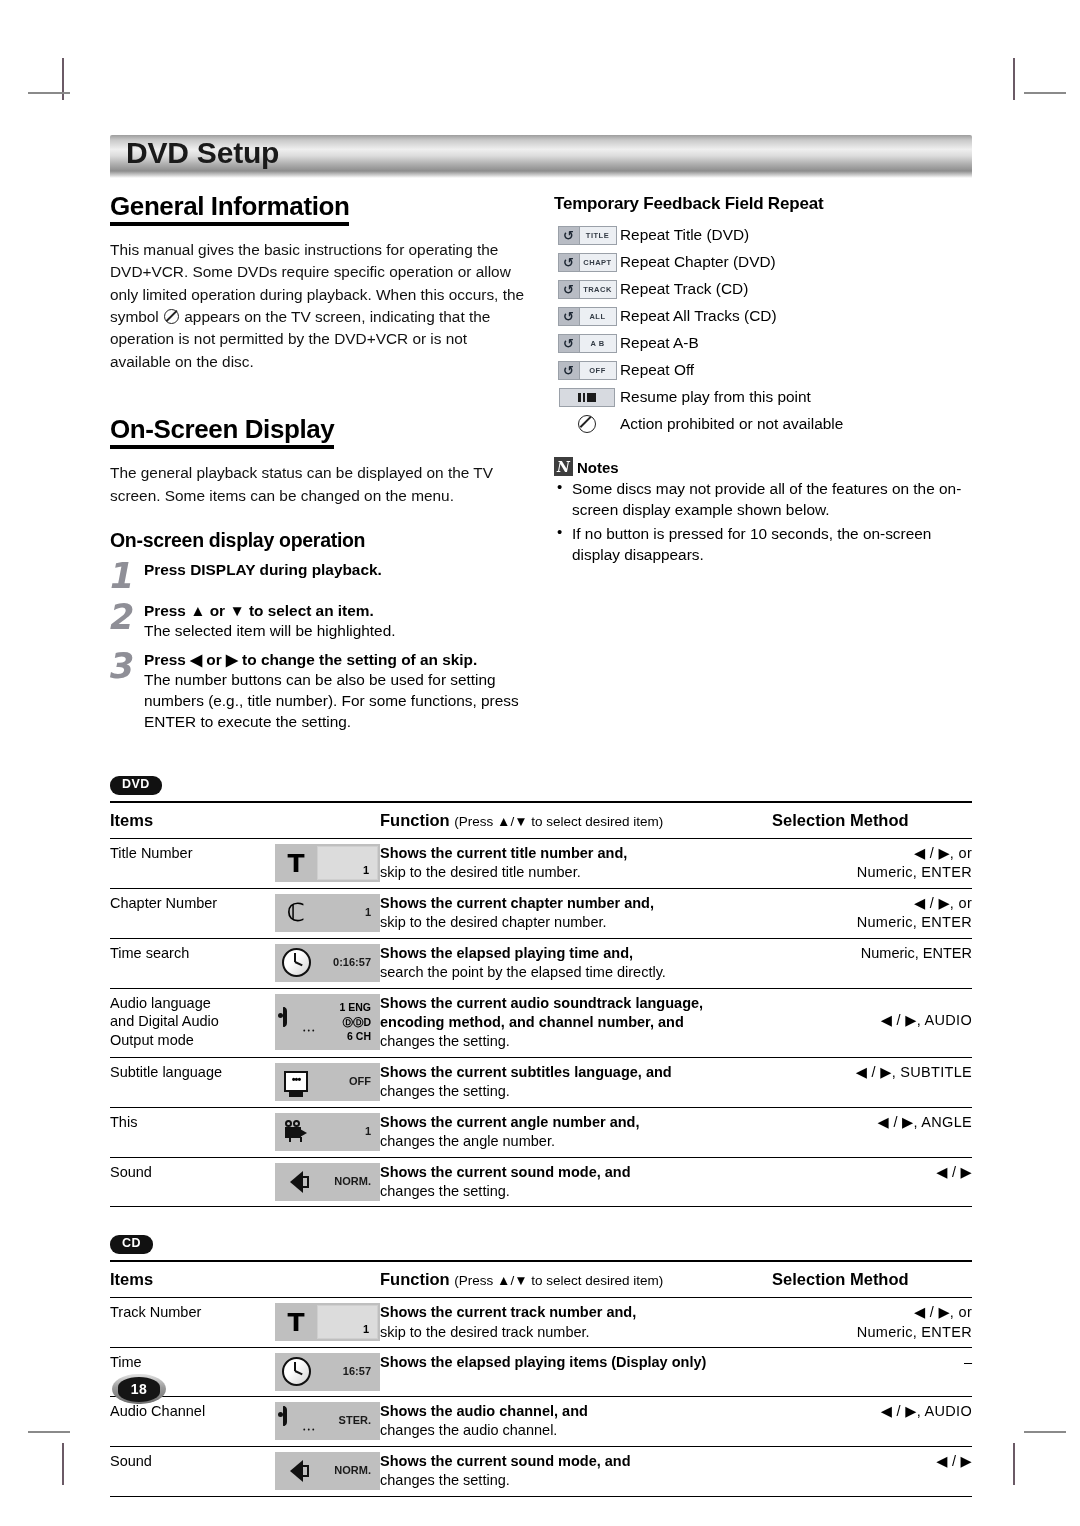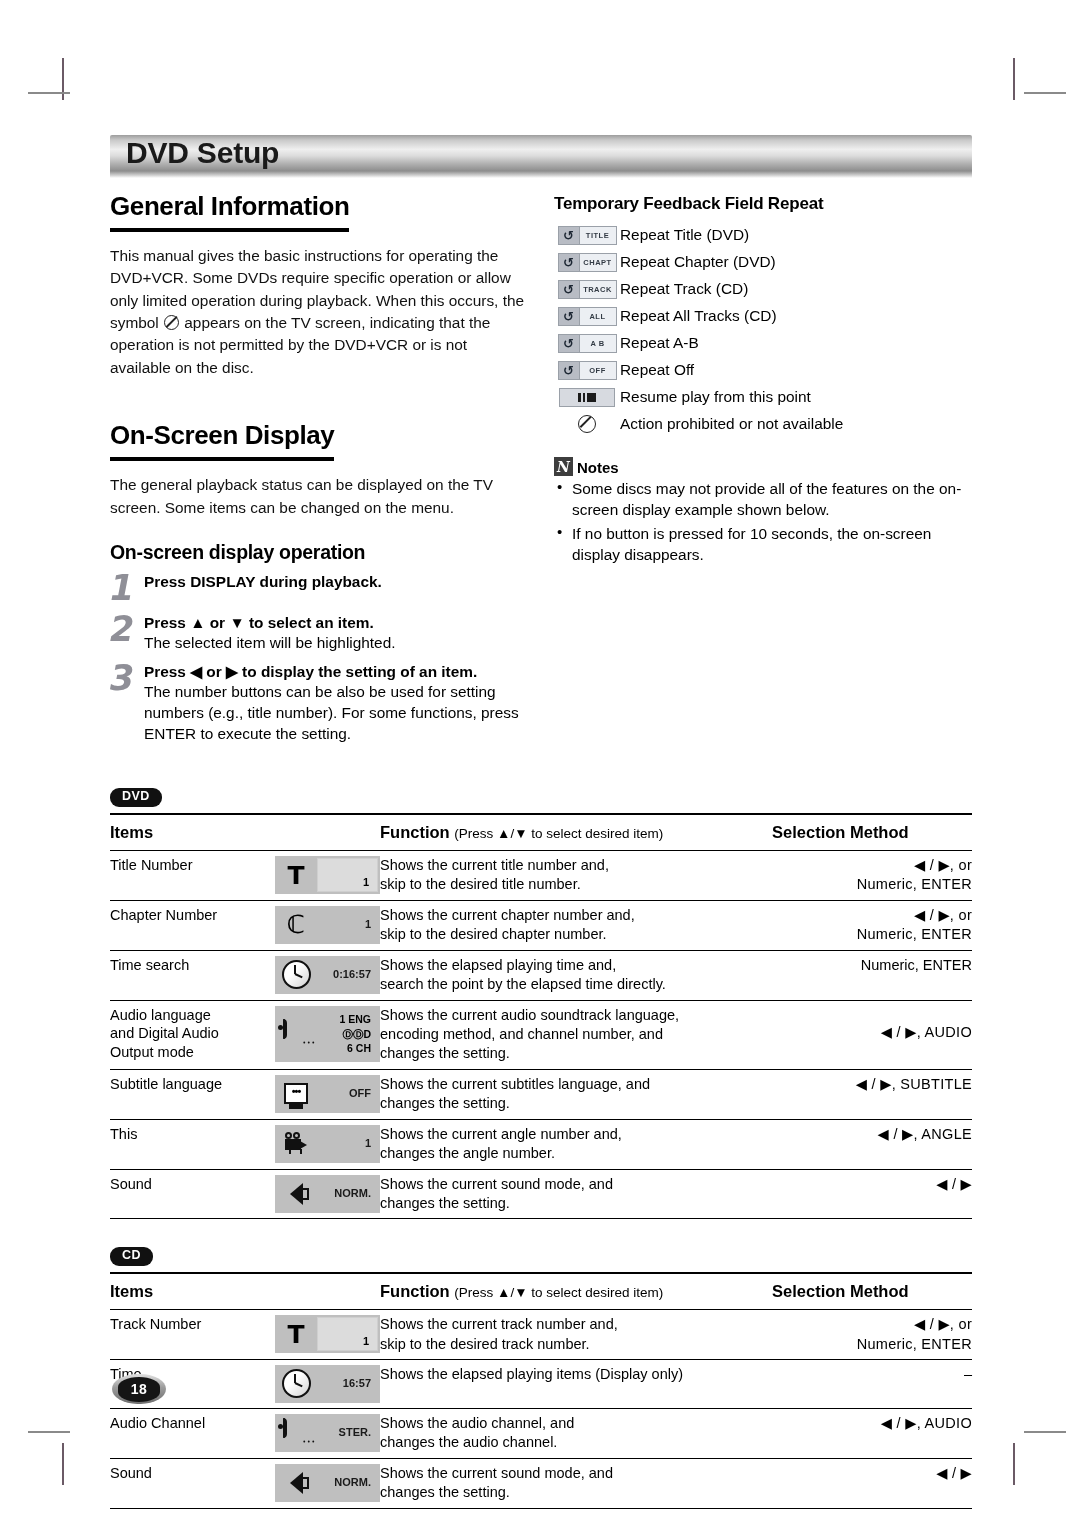--- a/index.html
+++ b/index.html
@@ -52,21 +52,21 @@
   .col-left { width: 420px; }
   .col-gap { width: 24px; }
   .col-right { width: 418px; }
 
   h2.section {
     font-size: 26px; font-weight: bold;
     margin: 0 0 4px 0;
     letter-spacing: -0.4px;
     display: inline-block;
     border-bottom: 4px solid #000;
-    padding-bottom: 7px;
+    padding-bottom: 1px;
     line-height: 1.12;
   }
   .sec-wrap { margin-bottom: 9px; }
   h2.section2 { margin-top: 20px; }
 
   p.body {
     font-size: 15.4px;
     line-height: 1.45;
     margin: 6px 0 0 0;
     color: #111;
@@ -235,21 +235,21 @@
 
   table.spec tbody td {
     border-bottom: 1.3px solid #000;
     padding: 5px 0 5px 0;
     vertical-align: top;
     font-size: 14.5px;
   }
   td.item { line-height: 1.3; }
   td.icon { padding: 0; vertical-align: top; }
   td.func { line-height: 1.34; }
-  td.func .b { font-weight: normal; display: block; }
+  td.func .b { font-weight: bold; display: block; }
   td.func .n { display: block; }
   td.sel {
     text-align: right;
     font-size: 14px;
     line-height: 1.34;
     padding-top: 7px;
   }
   .arrows { letter-spacing: 0.3px; }
 
   
@@ -460,21 +460,21 @@
         <div class="step-num">2</div>
         <div class="step-txt">
           <span class="b">Press ▲ or ▼ to select an item.</span>
           <span class="n">The selected item will be highlighted.</span>
         </div>
       </div>
 
       <div class="step">
         <div class="step-num">3</div>
         <div class="step-txt">
-          <span class="b">Press ◀ or ▶ to display the setting of an item.</span>
+          <span class="b">Press ◀ or ▶ to change the setting of an skip.</span>
           <span class="n">The number buttons can be also be used for setting numbers (e.g., title number). For some functions, press ENTER to execute the setting.</span>
         </div>
       </div>
 
     </div>
 
     <div class="col-gap"></div>
 
     <div class="col-right">
 

